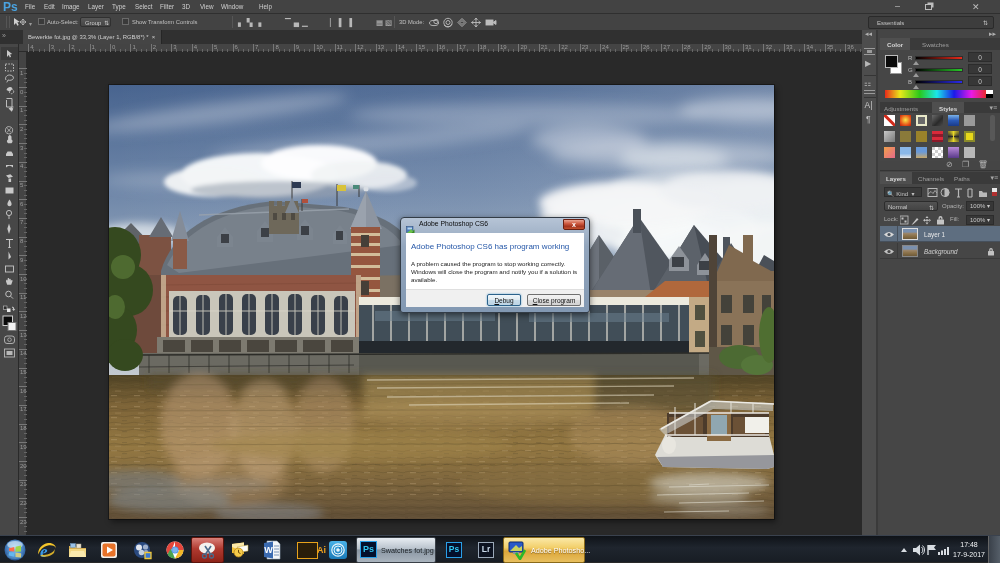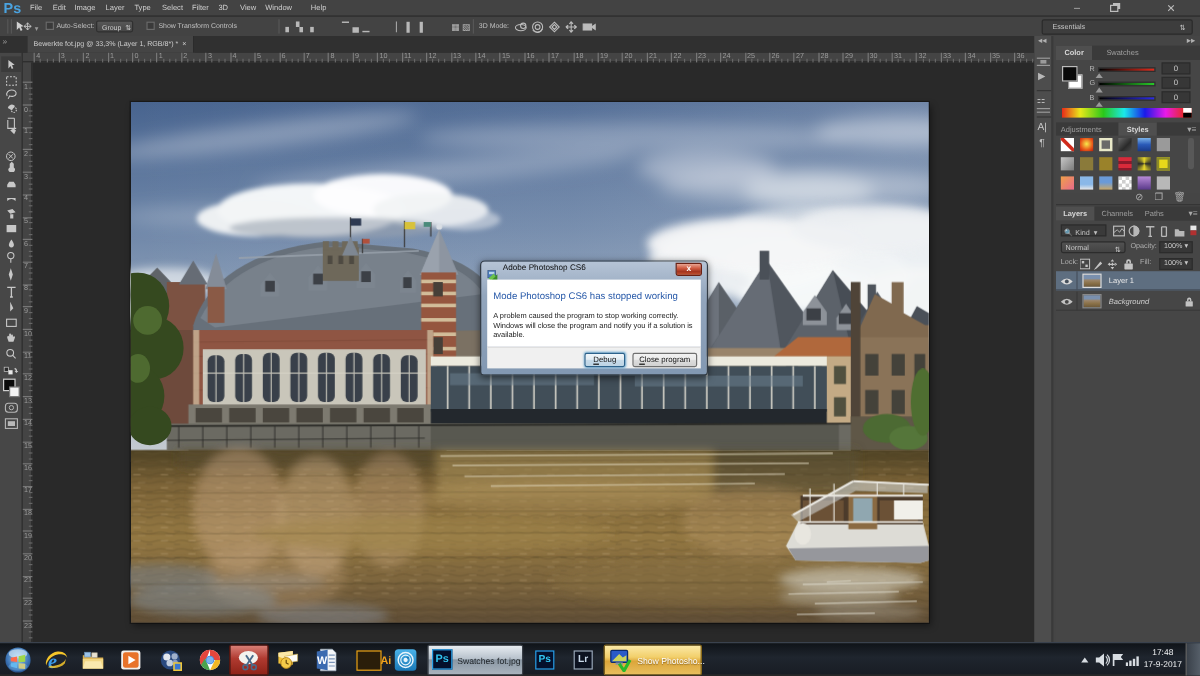--- a/index.html
+++ b/index.html
@@ -997,21 +997,21 @@
         <rect x="0.5" y="0.5" width="6.5" height="6" fill="#4a7ab8" stroke="#2a4a7a" stroke-width=".5"></rect>
         <rect x="1.5" y="1.5" width="4.5" height="2" fill="#b8d4ee"></rect>
         <path d="M2,8.5 L8.5,3.5 L8.5,8.5 Z" fill="#3a8a28"></path>
         <path d="M1,7 L5.5,3 L7,5.5 L3.5,8.5 Z" fill="#6ac24a"></path>
       </svg>
  </div>
  <div style="position:absolute;left:19px;top:3px;font-size:6.8px;color:#0a0a0a;white-space:nowrap;">Adobe Photoshop CS6</div>
  <div style="position:absolute;left:163px;top:1.5px;width:22px;height:11px;background:linear-gradient(#e8a492,#cf5a40 40%,#a33520 70%,#c4512e);border:1px solid #6a2012;border-radius:0 2px 2px 2px;color:#fff;font-size:7px;font-weight:bold;text-align:center;line-height:10px;">x</div>
  <div style="position:absolute;left:6px;top:16px;width:178px;height:56px;background:#fff;"></div>
  <div style="position:absolute;left:6px;top:72px;width:178px;height:18px;background:#f0f0f0;border-top:1px solid #dfdfdf;"></div>
- <div style="position:absolute;left:11px;top:25px;font-size:8px;color:#2658a8;white-space:nowrap;">Mode Photoshop CS6 has stopped working</div>
+ <div style="position:absolute;left:11px;top:25px;font-size:8px;color:#2658a8;white-space:nowrap;">Adobe Photoshop CS6 has program working</div>
  <div style="position:absolute;left:11px;top:43px;font-size:6.2px;color:#1a1a1a;line-height:8px;white-space:nowrap;">A problem caused the program to stop working correctly.<br>Windows will close the program and notify you if a solution is<br>available.</div>
  <div style="position:absolute;left:87px;top:77px;width:34px;height:12px;background:linear-gradient(#f0f6fa,#e2ecf2 45%,#c8dcea 50%,#bcd4e4);border:1px solid #2c628b;box-shadow:0 0 2px #5aa2d0;border-radius:2px;font-size:6.5px;color:#111;text-align:center;line-height:11px;"><span style="text-decoration:underline">D</span>ebug</div>
  <div style="position:absolute;left:127px;top:77px;width:54px;height:12px;background:linear-gradient(#f2f2f2,#ebebeb 45%,#dddddd 50%,#d2d2d2);border:1px solid #707070;border-radius:2px;font-size:6.5px;color:#111;text-align:center;line-height:11px;"><span style="text-decoration:underline">C</span>lose program</div>
 </div>
 <div class="abs" id="taskbar">
 
  <svg style="position:absolute;left:4px;top:3px" width="22" height="22">
   <defs>
         <radialGradient id="orb" cx=".5" cy=".4" r=".75">
           <stop offset="0" stop-color="#9ed0f0"></stop>
@@ -1119,21 +1119,21 @@
 
  <div style="position:absolute;left:478px;top:6px;width:16px;height:16px;background:#0c1220;border:1.4px solid #9aa8b8;color:#c8d8e8;font-size:8.5px;font-weight:bold;text-align:center;line-height:13px;">Lr</div>
 
  <div style="position:absolute;left:503px;top:1px;width:82px;height:26px;background:linear-gradient(#fbe9a8,#f2cf6a 40%,#dca63a 55%,#e8bf5e);border:1px solid #8a6a1a;border-radius:2px;"></div>
  <svg style="position:absolute;left:508px;top:4px" width="20" height="20">
   <rect x="1" y="2" width="14" height="10" rx="1" fill="#2a5ac8" stroke="#0c2a6e" stroke-width="1"></rect>
   <path d="M2,11 L8,5 L11,8 L14,6 L14,11 Z" fill="#e8e84a" opacity=".85"></path>
   <rect x="5" y="12" width="6" height="2" fill="#8a93a0"></rect>
   <path d="M8,13 l4,6 5,-9" stroke="#2ab82a" stroke-width="2.6" fill="none"></path>
  </svg>
- <div style="position:absolute;left:531px;top:10px;font-size:7.2px;color:#fff;text-shadow:0 1px 1px rgba(0,0,0,.4);">Show Photosho...</div>
+ <div style="position:absolute;left:531px;top:10px;font-size:7.2px;color:#fff;text-shadow:0 1px 1px rgba(0,0,0,.4);">Adobe Photosho...</div>
 
  <div style="position:absolute;left:901px;top:12px;width:0;height:0;border-left:3.5px solid transparent;border-right:3.5px solid transparent;border-bottom:4.5px solid #d8dde2;"></div>
  <svg style="position:absolute;left:913px;top:8px" width="12" height="12">
   <polygon points="0,4 3,4 7,0.5 7,11.5 3,8 0,8" fill="#d8dde2"></polygon>
   <path d="M8.5,3 a4,4 0 0 1 0,6 M9.5,1.5 a6,6 0 0 1 0,9" stroke="#d8dde2" stroke-width="1" fill="none"></path>
  </svg>
  <svg style="position:absolute;left:926px;top:8px" width="12" height="12">
   <line x1="2" y1="1" x2="2" y2="11" stroke="#d8dde2" stroke-width="1.4"></line>
   <path d="M2,1 L10,1 L8,3.5 L10,6 L2,6 Z" fill="#d8dde2"></path>
  </svg>

